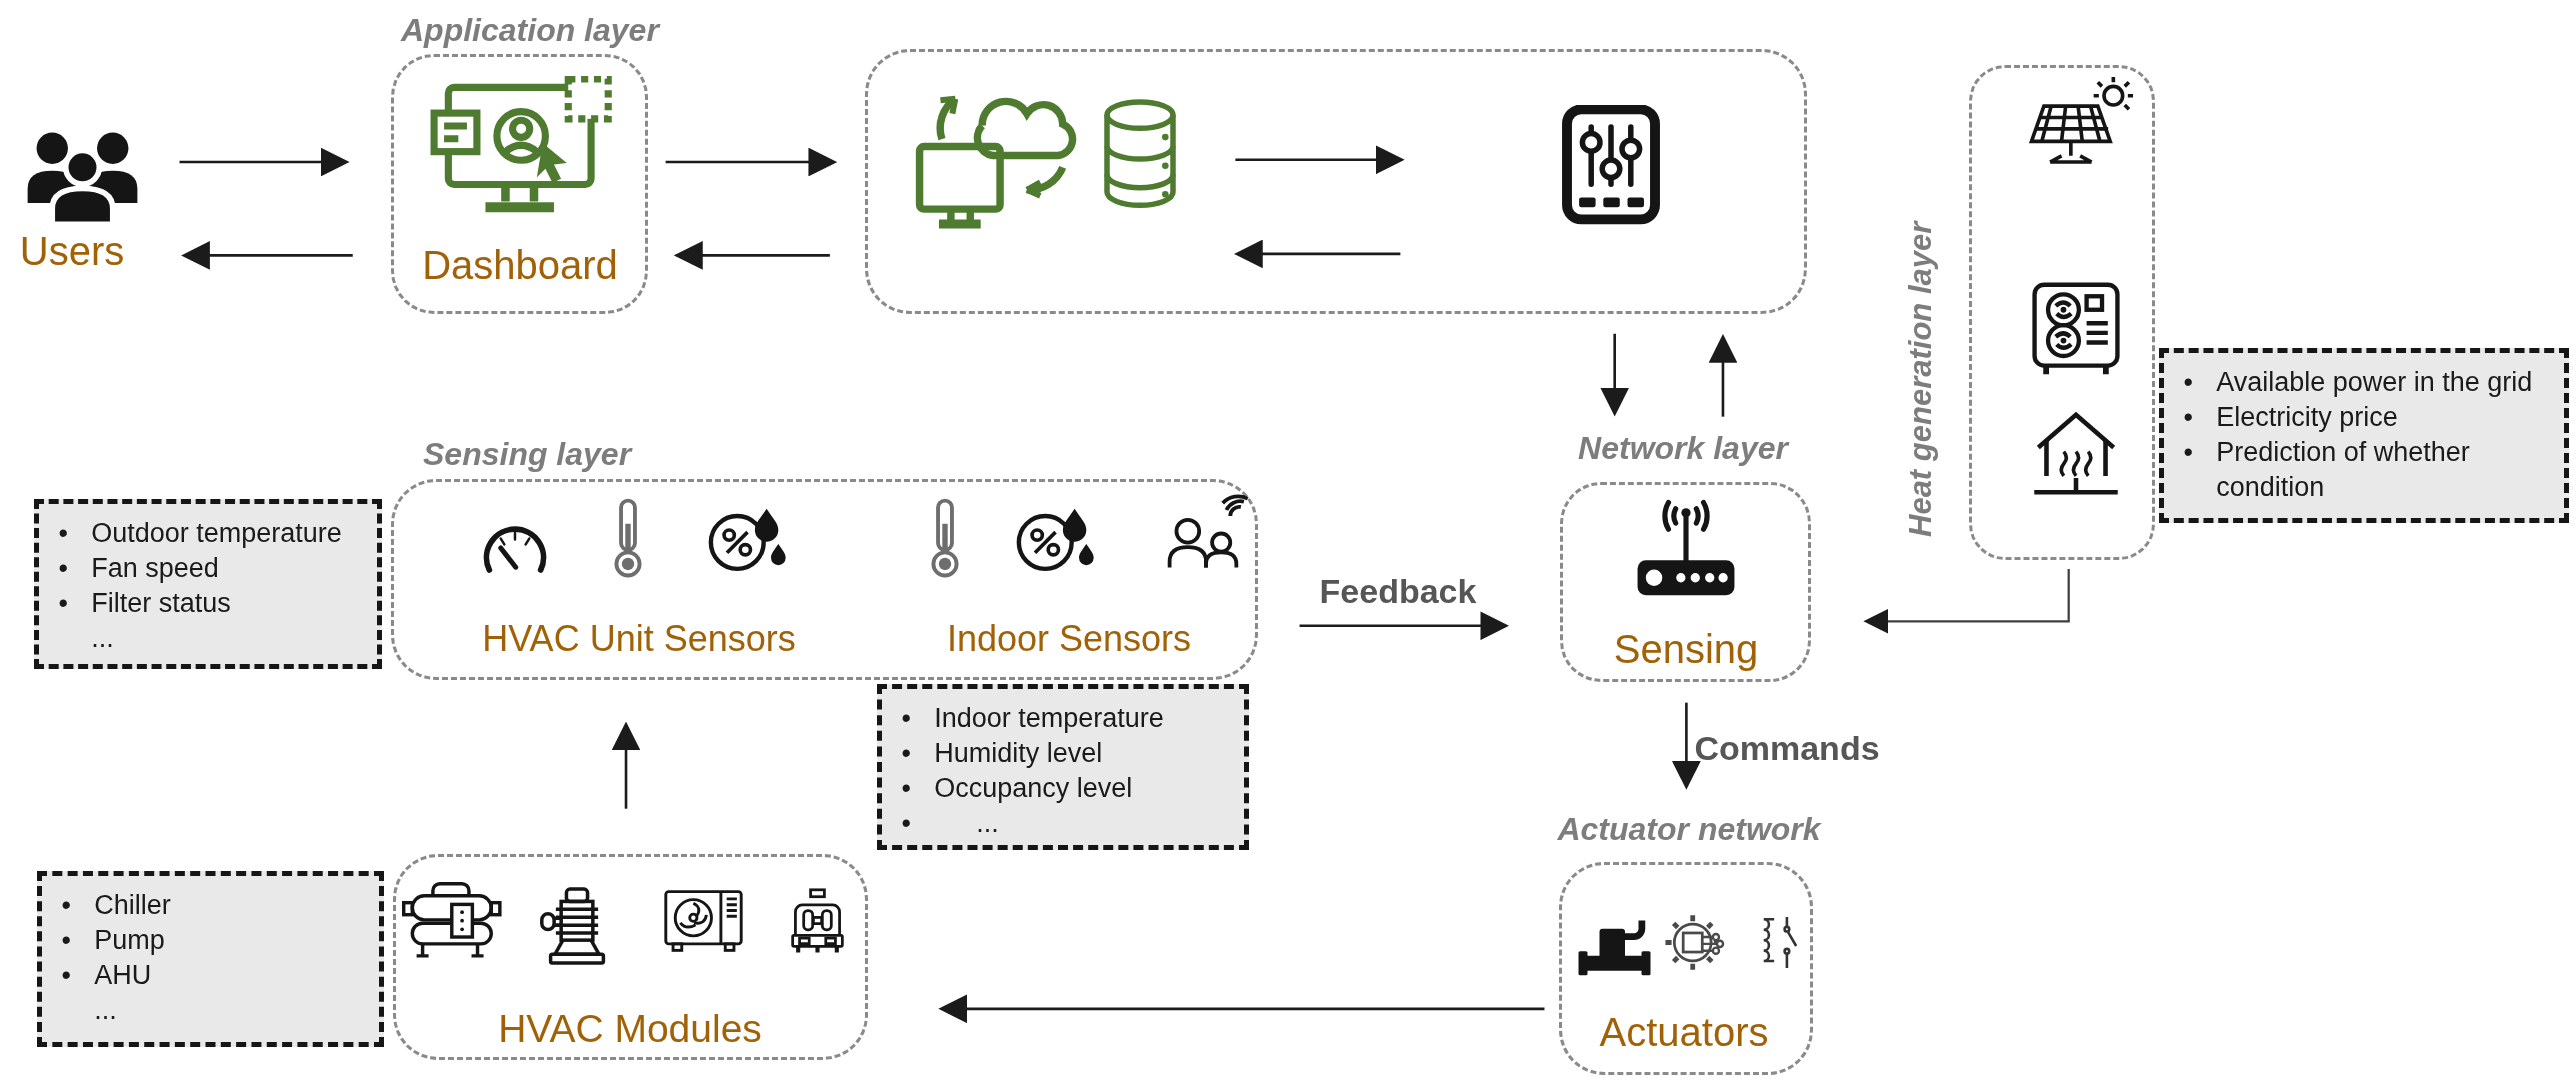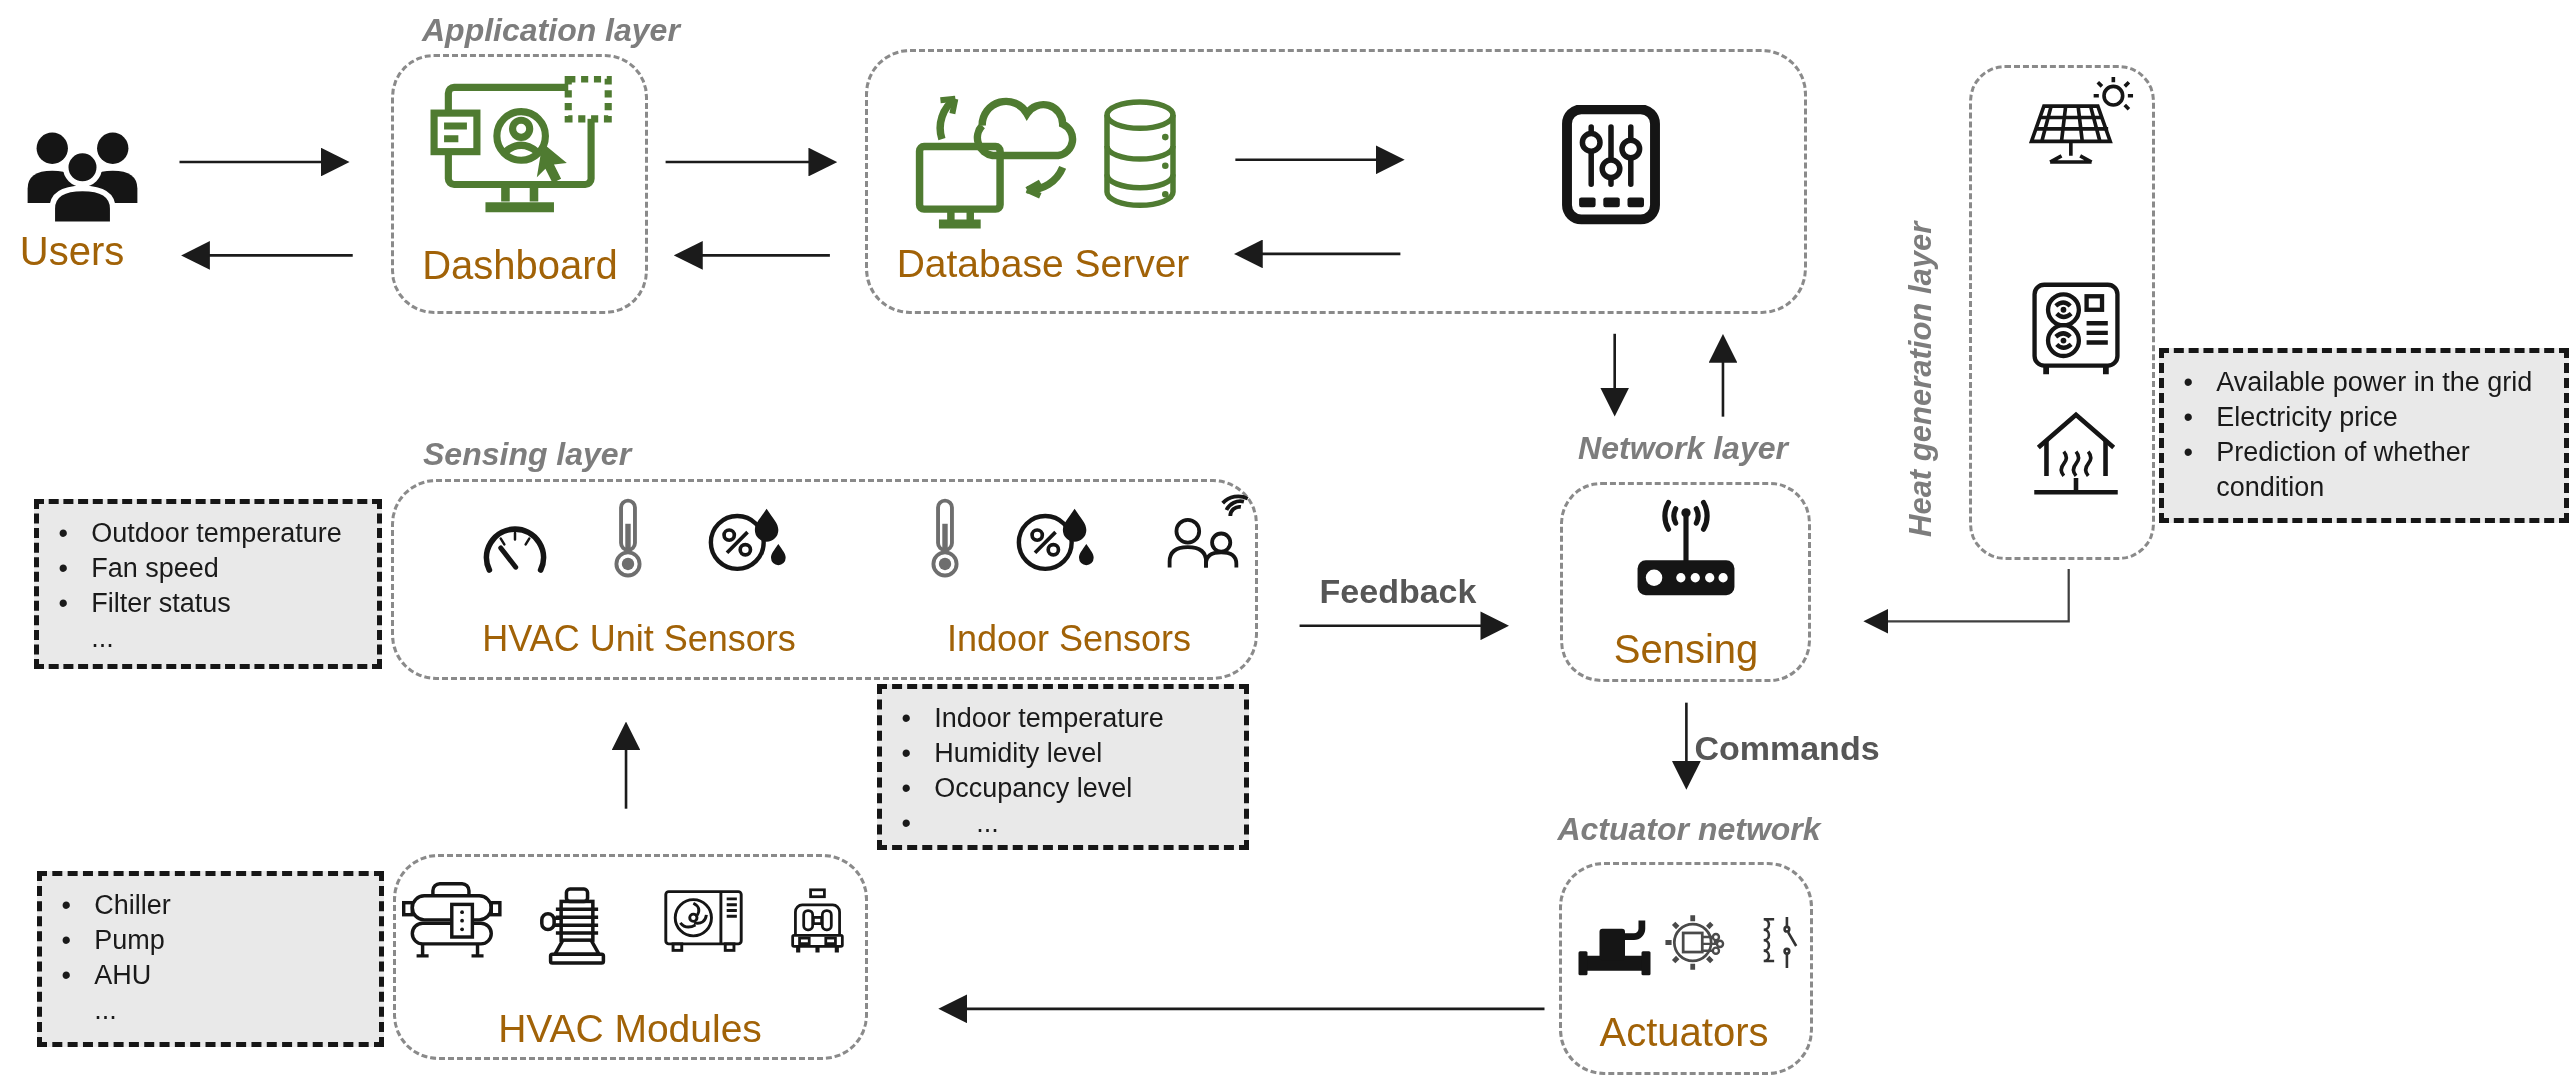--- a/index.html
+++ b/index.html
@@ -60,21 +60,21 @@
           <path d="M60 76 V63 q0-16 22-16 q22 0 22 16 v13 z"></path>
         <g stroke="#fff" stroke-width="5">
           <circle cx="55" cy="44" r="15"></circle>
             <path d="M28 95 V81 q0-18 27-18 q27 0 27 18 v14 z"></path>
         </g>
       </g>
     </svg>
   </div>
   <div class="nlabel" style="left:72px;top:229px;font-size:40px;">Users</div>
 
-  <div class="llabel" style="left:401px;top:12px;margin-left:21px;">Application layer</div>
+  <div class="llabel" style="left:401px;top:12px;">Application layer</div>
   <div class="layer-box" style="left:391px;top:54px;width:257px;height:260px;border-radius:43px;"></div>
   <div class="icon" style="left:424px;top:76px;">
     <svg width="200" height="157" viewBox="0 0 130 110">
       <g fill="none" stroke="#4f7b31" stroke-width="5">
         <rect x="12" y="8" width="100" height="68" rx="4"></rect>
         <path d="M52 76 v12 M72 76 v12" stroke-width="6"></path>
           <path d="M38 92 h48" stroke-width="7"></path>
         <rect x="2" y="26" width="30" height="27" fill="#fff"></rect>
         <path d="M9 35 h16 M9 44 h10"></path>
         <circle cx="63" cy="42" r="17"></circle>
@@ -109,21 +109,20 @@
         <path d="M10 16 v70 a30 12 0 0 0 60 0 V16"></path>
         <path d="M10 44 a30 12 0 0 0 60 0 M10 70 a30 12 0 0 0 60 0"></path>
       </g>
       <g fill="#4f7b31">
           <circle cx="63" cy="36" r="3"></circle>
           <circle cx="63" cy="62" r="3"></circle>
           <circle cx="63" cy="88" r="3"></circle>
         </g>
     </svg>
   </div>
-  <div class="nlabel" style="left:1043px;top:242px;">Database Server</div>
   <div class="icon" style="left:1555px;top:105px;">
     <svg width="112" height="121" viewBox="0 0 100 110">
       <rect x="10" y="4" width="80" height="100" rx="13" fill="#fff" stroke="#151515" stroke-width="9"></rect>
       <g stroke="#151515" stroke-width="5" stroke-linecap="round">
           <path d="M32 20 v52 M50 20 v52 M68 20 v52"></path>
         </g>
       <g fill="#fff" stroke="#151515" stroke-width="5">
         <circle cx="32" cy="34" r="8"></circle>
           <circle cx="50" cy="58" r="8"></circle>
           <circle cx="68" cy="40" r="8"></circle>

